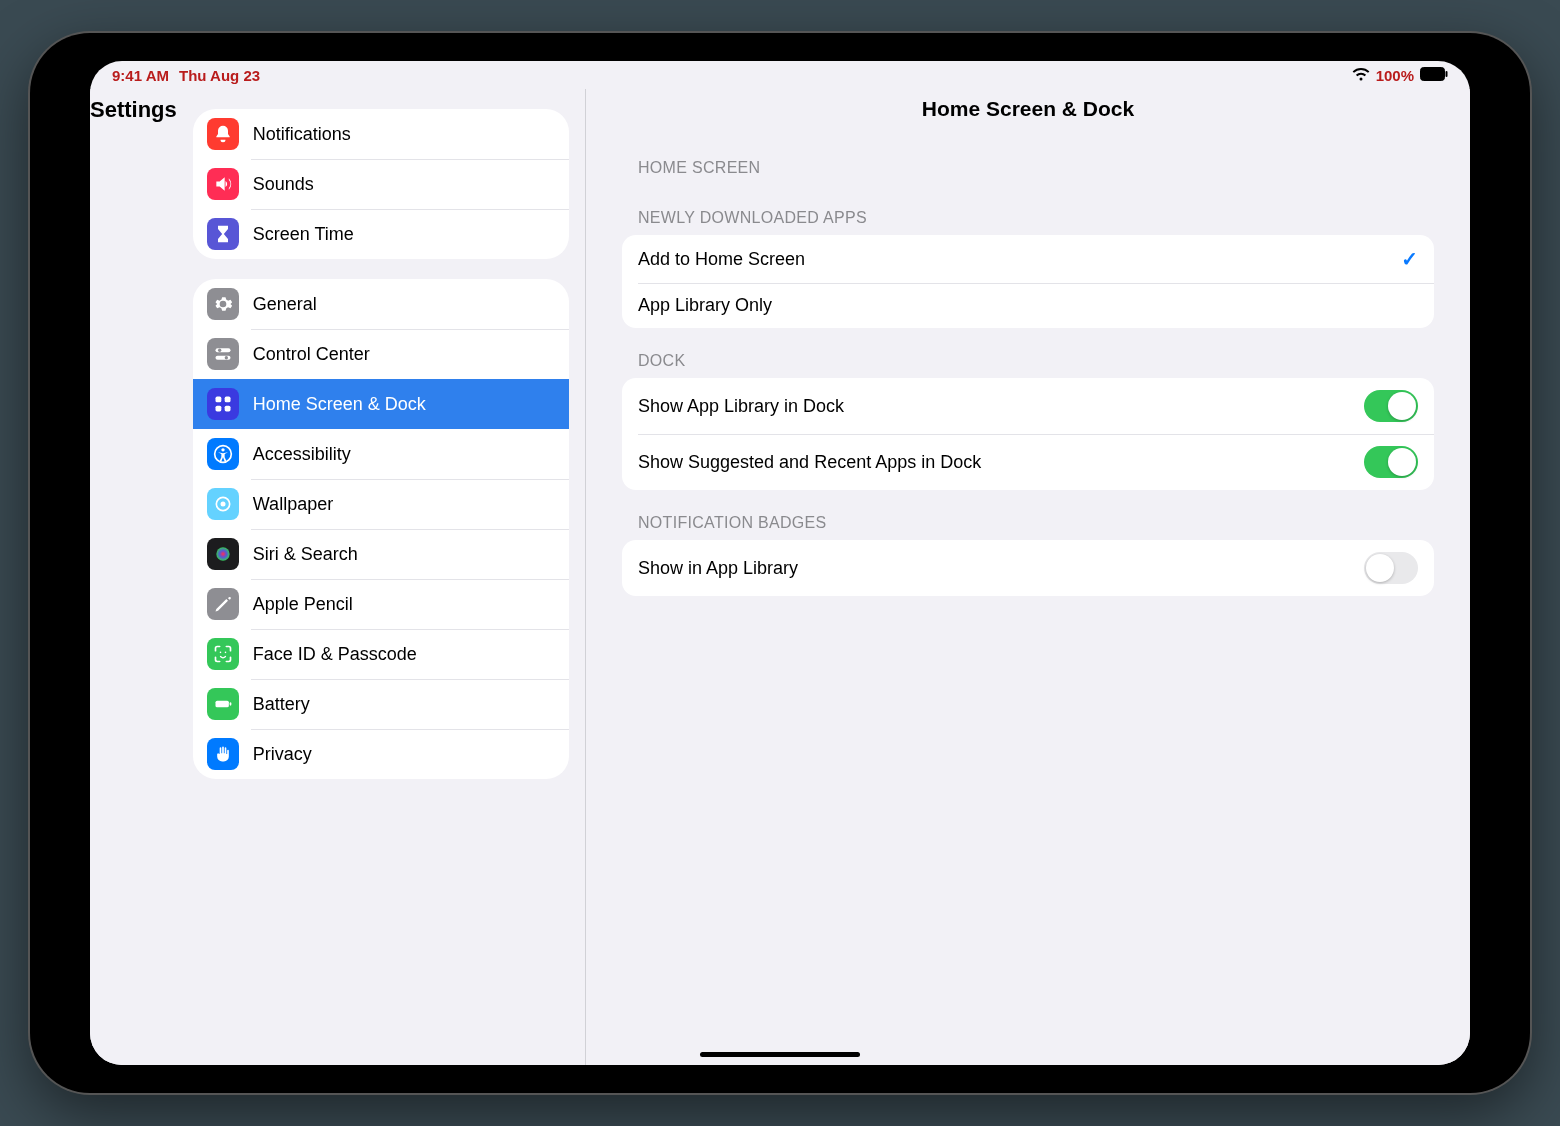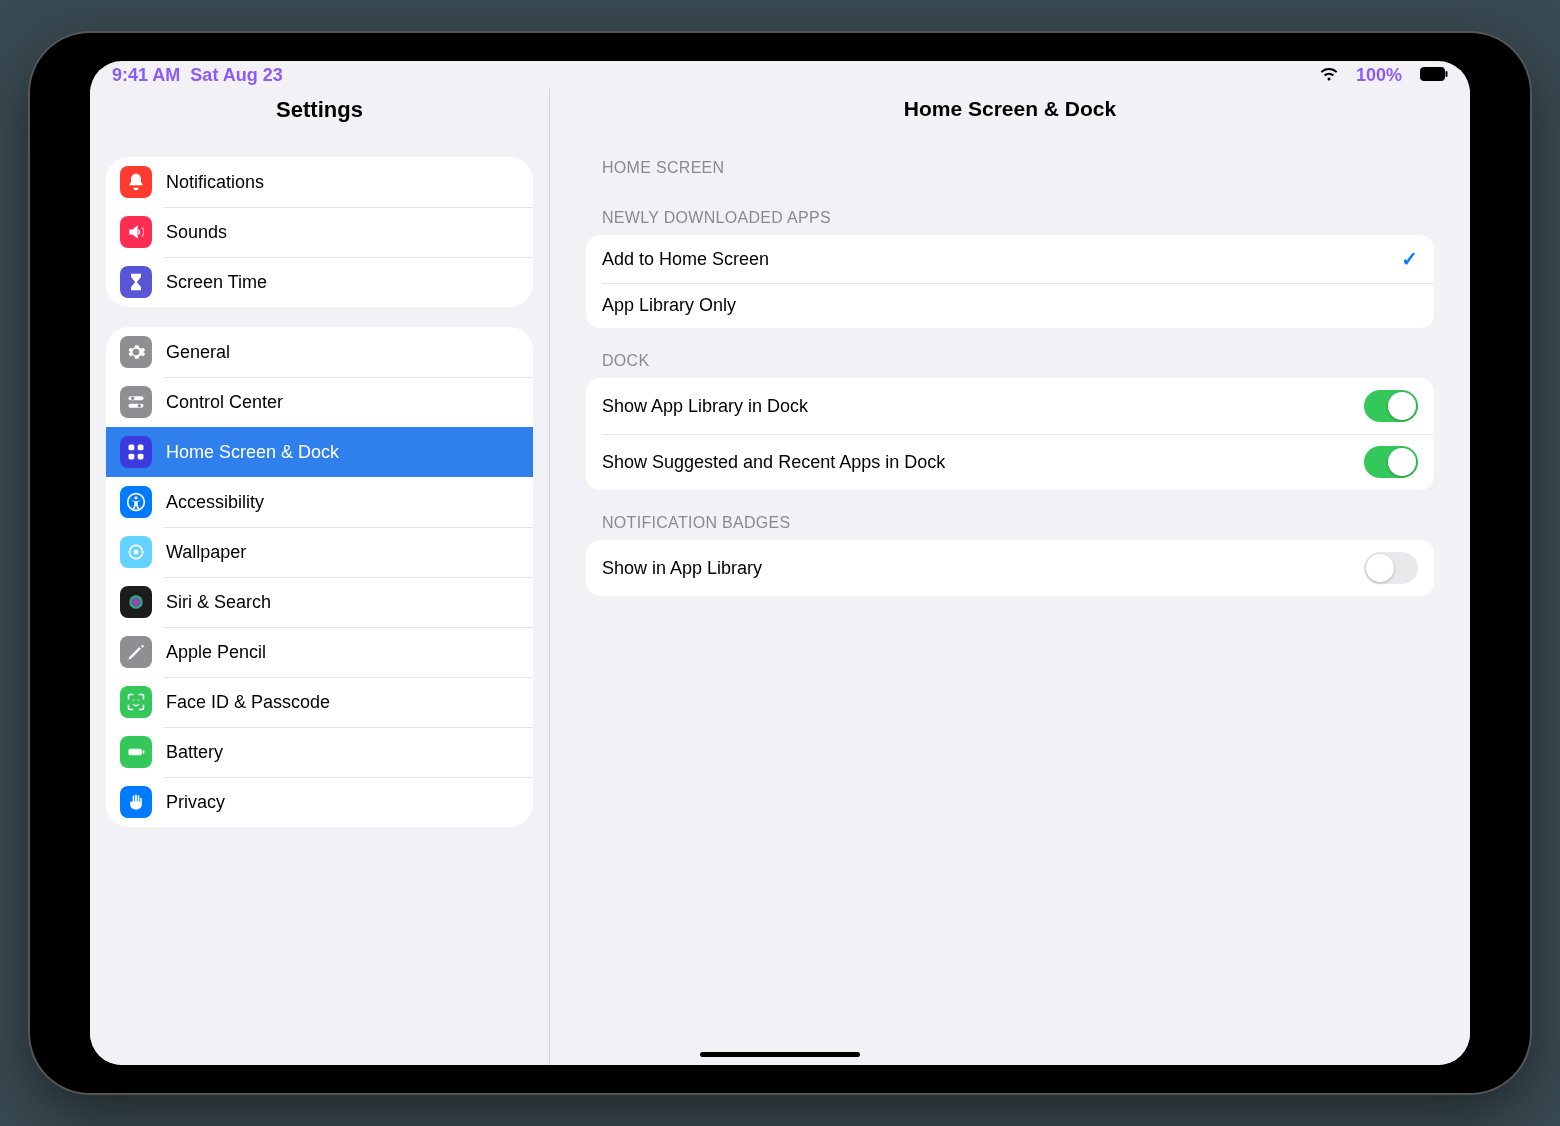--- a/index.html
+++ b/index.html
@@ -29,36 +29,36 @@
     overflow: hidden;
     display: flex;
     flex-direction: column;
     position: relative;
   }
   .statusbar {
     height: 28px;
     display: flex;
     align-items: center;
     padding: 0 22px;
-    font-size: 18px;
+    font-size: 15px;
     font-weight: 600;
-    color: #8b5cf6;
+    color: #b91c1c;
     position: relative;
     z-index: 2;
   }
   .statusbar .left { display:flex; gap:10px; }
-  .statusbar .right { margin-left:auto; display:flex; align-items:center; gap:18px; }
+  .statusbar .right { margin-left:auto; display:flex; align-items:center; gap:6px; }
   .wifi-icon, .batt-icon { display:inline-block; vertical-align:middle; }
   .content { flex:1; display:flex; min-height:0; }
   .sidebar {
-    width: 460px;
+    width: 496px;
     background: #f2f1f6;
     border-right: 1px solid #d1d1d6;
     display: flex;
-    flex-direction: column;
+    flex-direction: row;
   }
   .sidebar-header {
     padding: 8px 0 14px;
     text-align: center;
   }
   .sidebar-title { font-size: 22px; font-weight: 700; }
   .sidebar-scroll { flex:1; overflow:auto; padding: 0 16px 16px; }
   .group {
     background: #fff;
     border-radius: 23px;
@@ -160,21 +160,21 @@
 </style>
 </head>
 <body>
 
 <div class="device">
   <div class="screen">
 
     <div class="statusbar">
       <div class="left">
         <span>9:41 AM</span>
-        <span>Sat Aug 23</span>
+        <span>Thu Aug 23</span>
       </div>
       <div class="right">
         <span class="wifi-icon">
           <svg width="18" height="14" viewBox="0 0 18 14">
               <path d="M9 13.5a1.5 1.5 0 100-3 1.5 1.5 0 000 3zm-3.7-4.3a5.2 5.2 0 017.4 0l1.4-1.4a7.2 7.2 0 00-10.2 0l1.4 1.4zM2 5.8a9.9 9.9 0 0114 0l1.4-1.4a11.9 11.9 0 00-16.8 0L2 5.8z" fill="#000"></path>
             </svg>
         </span>
         <span>100%</span>
         <span class="batt-icon">
           <svg width="28" height="14" viewBox="0 0 28 14">

